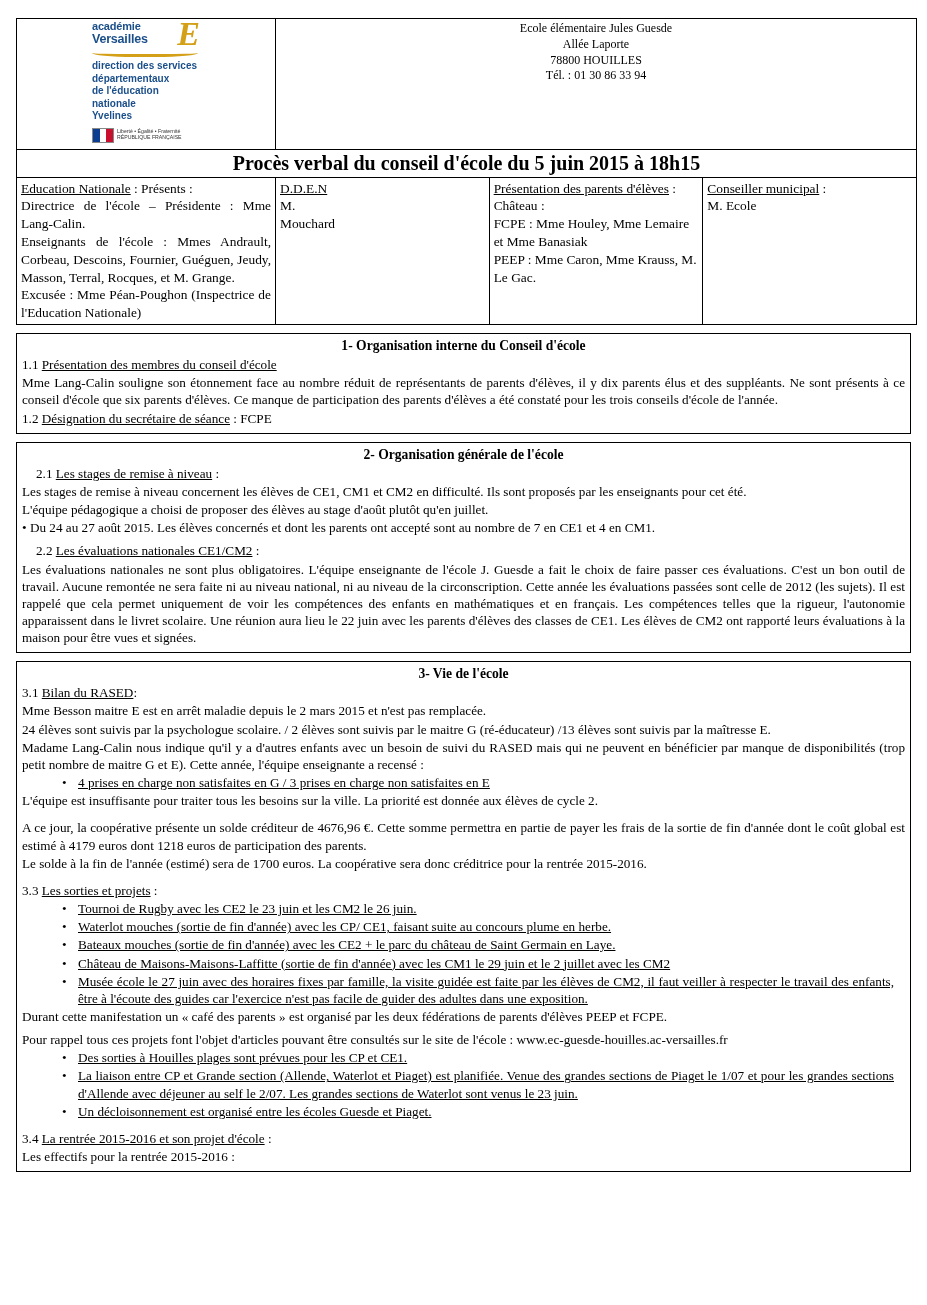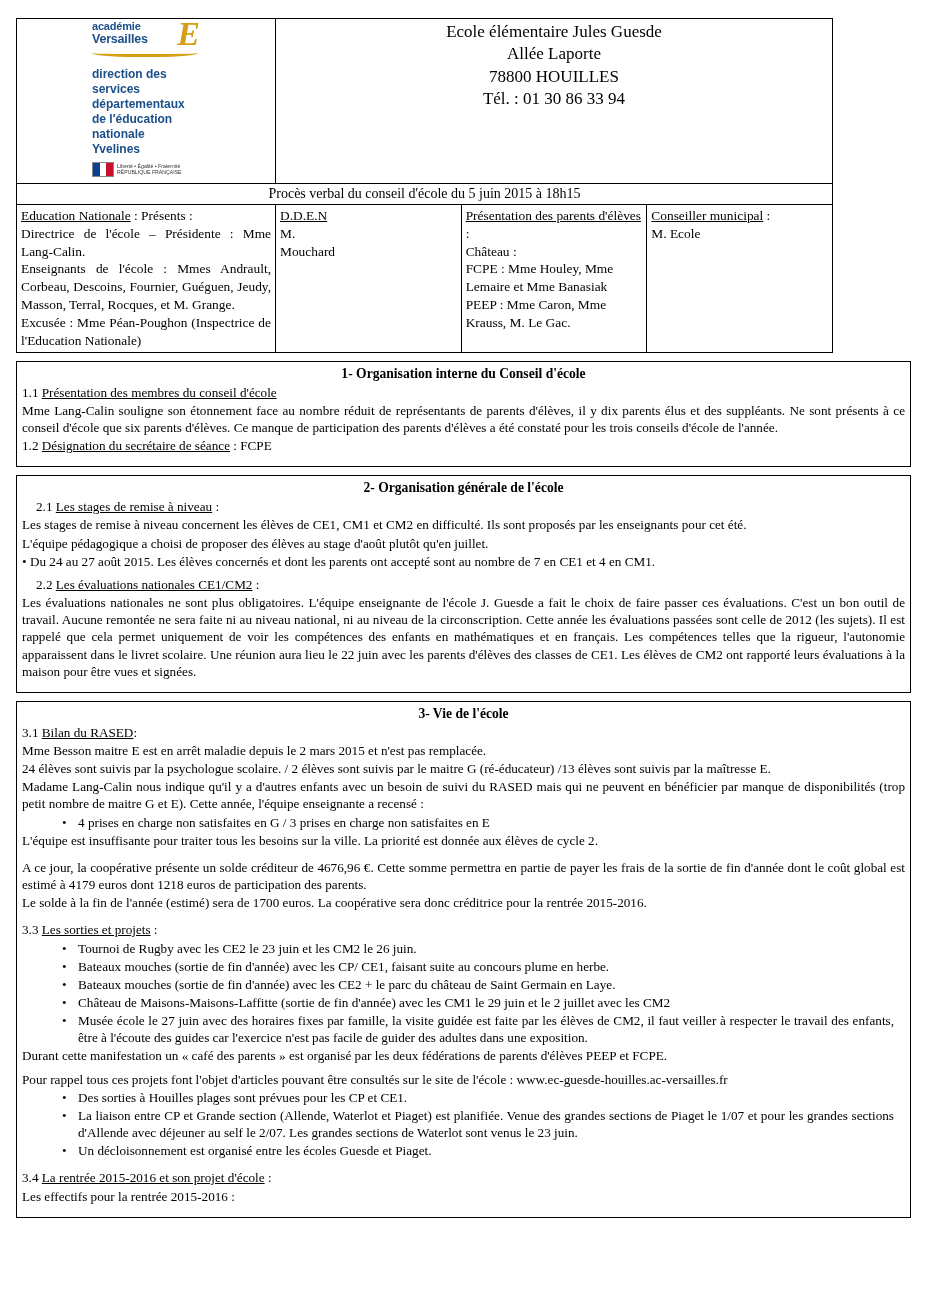--- a/index.html
+++ b/index.html
@@ -12,46 +12,46 @@
     font-family: "Liberation Serif", serif;
     color: #000000;
   }
   .page {
     width: 927px;
     box-sizing: border-box;
     padding: 18px 16px 10px 16px;
   }
   table.doc {
     border-collapse: collapse;
-    width: 817px;
+    width: 901px;
     table-layout: fixed;
   }
   table.doc td {
     border: 1px solid #000000;
     vertical-align: top;
     padding: 2px 4px;
   }
   .logo-cell {
     width: 250px;
     text-align: center;
     vertical-align: middle;
     padding: 6px 4px;
   }
   .header-cell {
     text-align: center;
     vertical-align: middle;
-    font-size: 17px;
+    font-size: 12px;
     line-height: 1.32;
     padding: 6px 4px;
   }
   .title-cell {
     text-align: center;
-    font-size: 14px;
+    font-size: 20px;
     padding: 3px 4px;
-    font-weight: normal;
+    font-weight: bold;
   }
   .attend {
     font-size: 13.4px;
     line-height: 1.33;
     text-align: justify;
   }
   .attend-nm {
     font-size: 13.4px;
     line-height: 1.33;
   }
@@ -92,24 +92,24 @@
     position: absolute;
     left: 0;
     top: 26px;
     width: 106px;
     height: 7px;
     border-bottom: 3px solid #d4a017;
     border-radius: 0 0 40% 40%;
   }
   .logo-sub {
     font-family: "Liberation Sans", sans-serif;
-    font-size: 12px;
+    font-size: 10px;
     color: #1b4f8a;
     line-height: 1.25;
-    margin-top: 12px;
+    margin-top: 5px;
     font-weight: bold;
   }
   .logo-flag {
     margin-top: 5px;
     display: flex;
     align-items: center;
     gap: 3px;
   }
   .flag {
     width: 20px;
@@ -124,39 +124,40 @@
     color: #333;
     line-height: 1.15;
   }
 
   
   .section {
     border: 1px solid #000000;
     margin-top: 8px;
     width: 895px;
     box-sizing: border-box;
-    padding: 3px 5px 11px 5px;
+    padding: 3px 5px 5px 5px;
   }
   .sec-title {
     text-align: center;
     font-weight: bold;
     font-size: 13.6px;
     margin: 1px 0 2px 0;
   }
   .p {
     font-size: 13.2px;
     line-height: 1.30;
     text-align: justify;
     margin: 0 0 1px 0;
   }
   .indent { padding-left: 14px; }
   ul.bul {
     margin: 0 11px 0 0;
     padding-left: 56px;
     list-style: none;
+    text-decoration: underline;
   }
   ul.bul li {
     font-size: 13.2px;
     line-height: 1.30;
     text-align: justify;
     position: relative;
     margin-bottom: 1px;
   }
   ul.bul li:before {
     content: "\2022";
@@ -280,21 +281,21 @@
     <div class="p">A ce jour, la coopérative présente un solde créditeur de 4676,96 €. Cette somme permettra en partie de payer les frais de la sortie de fin d'année dont le coût global est estimé à 4179 euros dont 1218 euros  de participation des parents.</div>
     <div class="p">Le solde à la fin de l'année (estimé) sera de 1700 euros. La coopérative sera donc créditrice pour la rentrée 2015-2016.</div>
 
     <div class="gap"></div>
     <div class="p">
       <span>3.3</span>
       <u class="u">Les sorties et projets</u><span> :</span>
     </div>
     <ul class="bul">
       <li>Tournoi de Rugby avec les CE2 le 23 juin et les CM2 le 26 juin.</li>
-      <li>Bateaux mouches (sortie de fin d'année) avec les CP/ CE1, faisant suite au concours plume en herbe.</li>
+      <li>Waterlot mouches (sortie de fin d'année) avec les CP/ CE1, faisant suite au concours plume en herbe.</li>
       <li>Bateaux mouches (sortie de fin d'année) avec les CE2 + le parc du château de Saint Germain en Laye.</li>
       <li>Château de Maisons-Maisons-Laffitte (sortie de fin d'année) avec les CM1 le 29 juin et le 2 juillet avec les CM2</li>
       <li>Musée école le 27 juin avec des horaires fixes par famille, la visite guidée est faite par les élèves de CM2, il faut veiller à respecter le travail des enfants, être à l'écoute des guides car l'exercice n'est pas facile de guider des adultes dans une exposition.</li>
     </ul>
     <div class="p">Durant cette manifestation un « café des parents » est organisé par les deux fédérations de parents d'élèves PEEP et FCPE.</div>
     <div class="sm-gap"></div>
     <div class="p">Pour rappel tous ces projets font l'objet d'articles pouvant être consultés sur le site de l'école : www.ec-guesde-houilles.ac-versailles.fr</div>
     <ul class="bul">
       <li>Des sorties à Houilles plages sont prévues pour les CP et CE1.</li>
       <li>La liaison entre CP et Grande section (Allende, Waterlot et Piaget) est planifiée. Venue des grandes sections de Piaget le 1/07 et pour les grandes sections d'Allende avec déjeuner au self le 2/07. Les grandes sections de Waterlot sont venus le 23 juin.</li>

